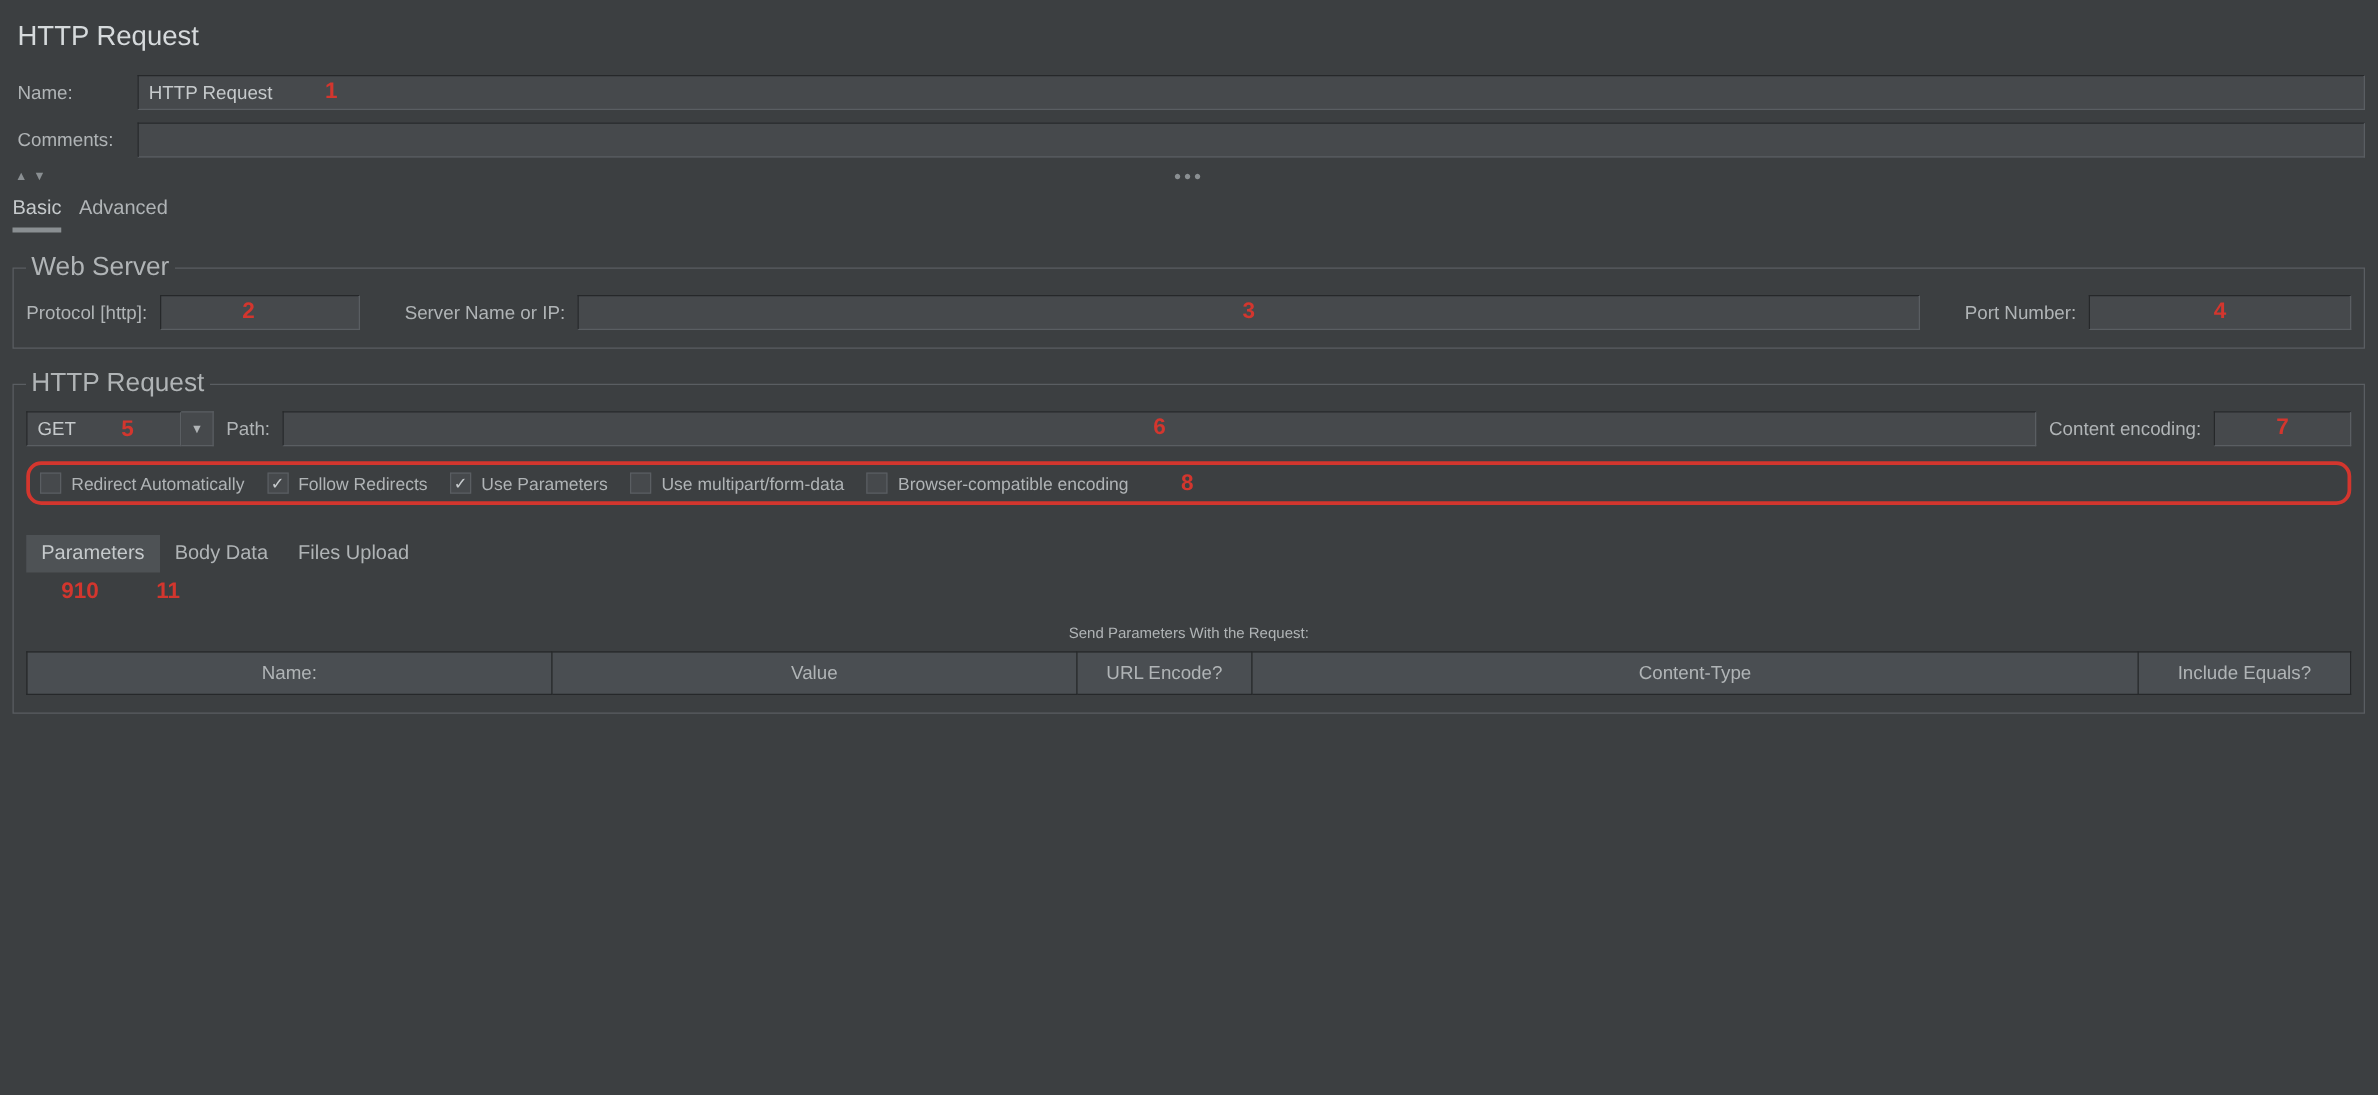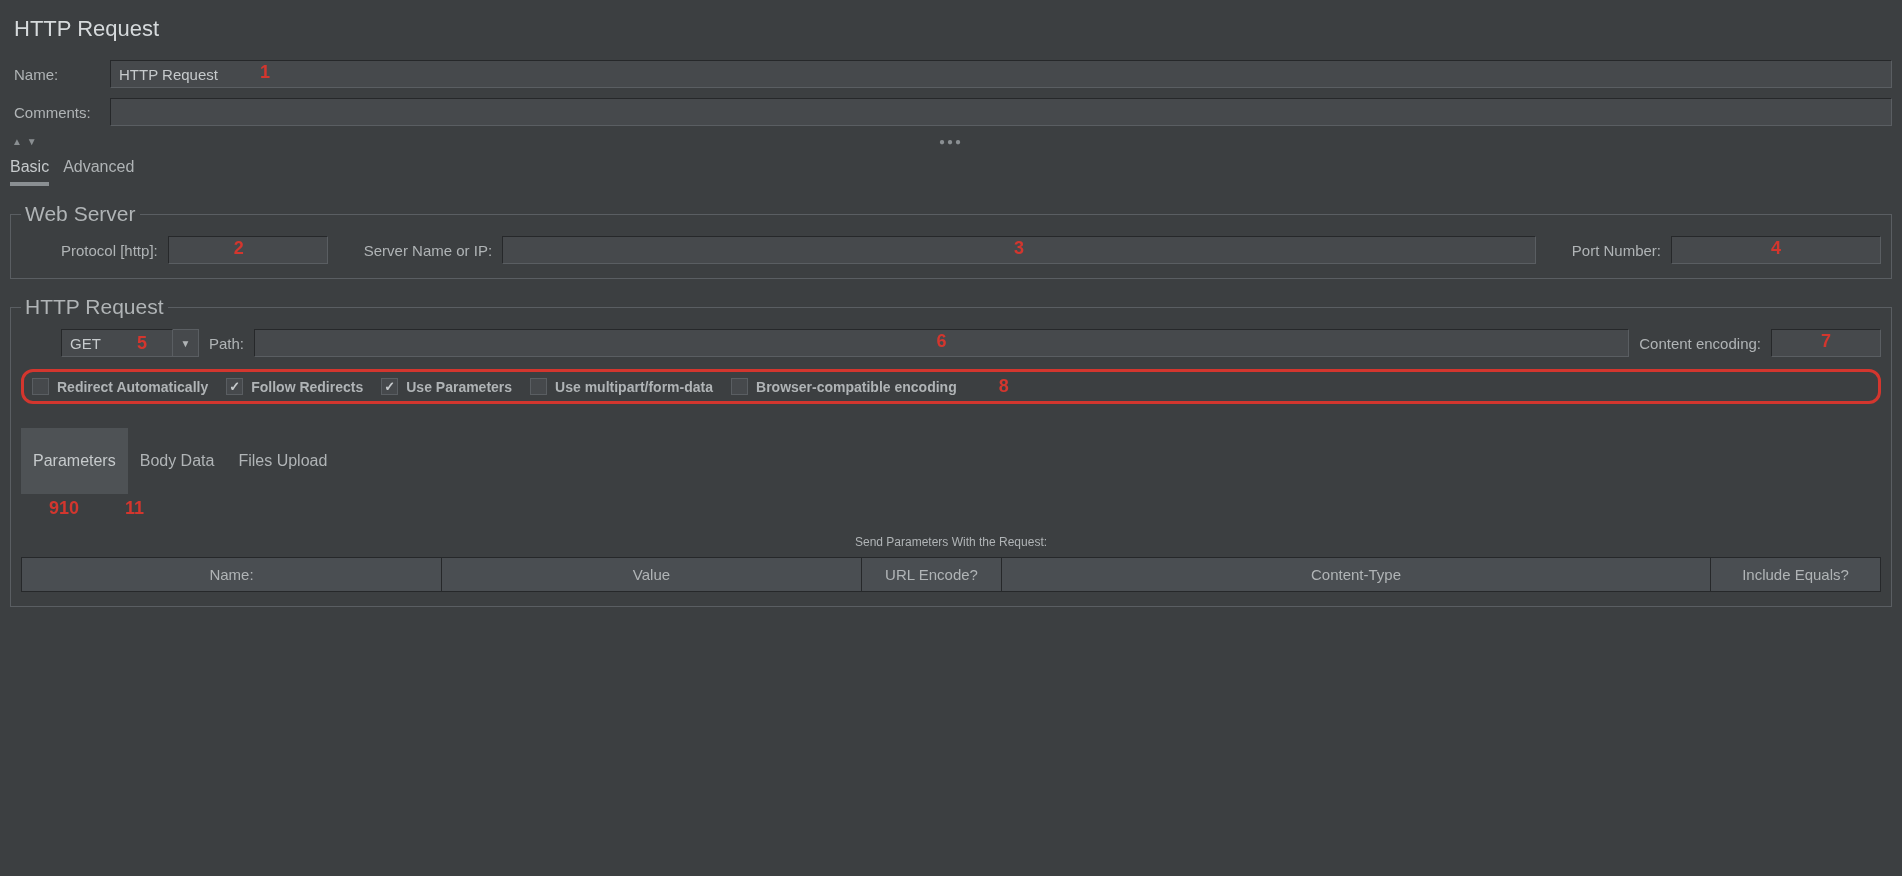--- a/index.html
+++ b/index.html
@@ -53,50 +53,50 @@
   .tab.active{color:var(--text);position:relative;}
   .tab.active::after{content:"";position:absolute;left:0;right:0;bottom:0;height:4px;background:var(--tab-active-underline);}
 
   fieldset{
     border:1px solid var(--border);
     border-radius:0;
     margin:16px 0 0 0;
     padding:10px 10px 14px 10px;
   }
   fieldset legend{color:var(--text-dim);padding:0 4px;font-size:21px;}
-  .fs-row{display:flex;align-items:center;gap:10px;margin-left:40px;}
+  .fs-row{display:flex;align-items:center;gap:10px;}
   .fs-row .lbl2{white-space:nowrap;color:var(--text-dim);}
 
   .method-combo{display:flex;align-items:stretch;height:28px;}
-  .method-combo .textish{width:112px;}
+  .method-combo .textish{width:124px;}
   .method-combo .arrow-btn{
     width:26px;background:var(--bg-input);
     border:1px solid var(--border);
     border-left:none;
     display:flex;align-items:center;justify-content:center;
     color:var(--text-dim);font-size:10px;
   }
 
   .checks{display:flex;gap:18px;align-items:center;padding:4px 8px;border:3px solid var(--highlight);border-radius:12px;margin-top:12px;}
-  .cb{display:flex;align-items:center;gap:8px;cursor:pointer;font-weight:bold;}
+  .cb{display:flex;align-items:center;gap:8px;cursor:pointer;}
   .cb .box{
     width:17px;height:17px;border:1px solid var(--border);
     background:var(--bg-input);
     display:flex;align-items:center;justify-content:center;
   }
   .cb.checked .box::after{
     content:"✓";color:var(--text);font-size:13px;line-height:1;
   }
   .cb span.cl{color:var(--text-dim);font-size:14px;}
   .annot{color:var(--highlight);font-size:18px;font-weight:bold;margin-left:24px;}
   .annot-inline{color:var(--highlight);font-size:18px;font-weight:bold;position:absolute;}
 
   .subtabs-wrap{margin-top:24px;}
   .subtabs{display:flex;}
-  .subtab{padding:24px 12px;color:var(--text-dim);cursor:pointer;font-size:16px;}
+  .subtab{padding:6px 12px;color:var(--text-dim);cursor:pointer;font-size:16px;}
   .subtab.active{background:#4e5255;color:var(--text);}
   .subtabs-annots{display:flex;margin-top:4px;}
   .subtabs-annots span{color:var(--highlight);font-weight:bold;font-size:18px;}
 
   .param-section{margin-top:8px;}
   .param-title{text-align:center;color:var(--text-dim);font-size:12px;margin:16px 0 8px;}
   .param-table{width:100%;border-collapse:collapse;}
   .param-table th{
     background:var(--bg-header);color:var(--text-dim);
     font-weight:400;padding:8px 6px;font-size:15px;

